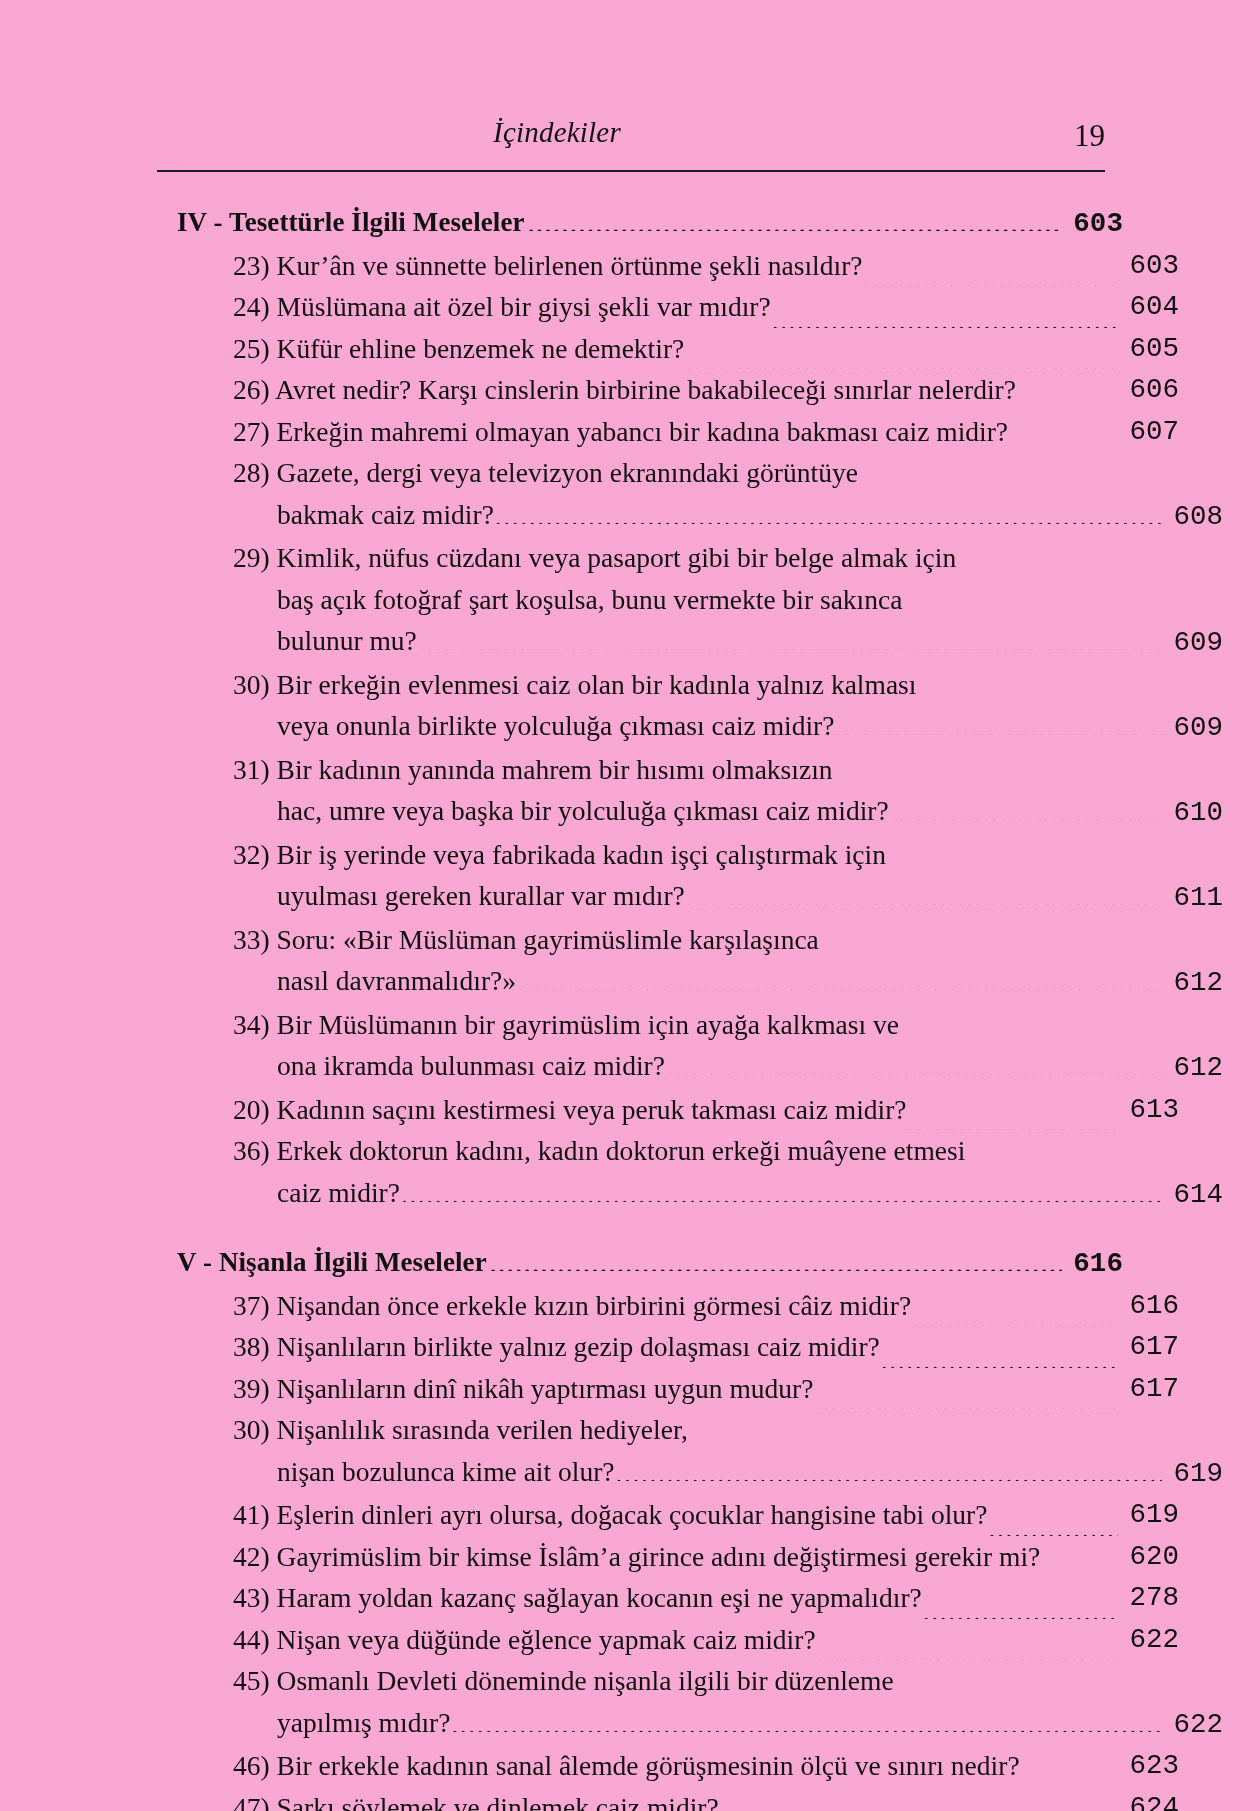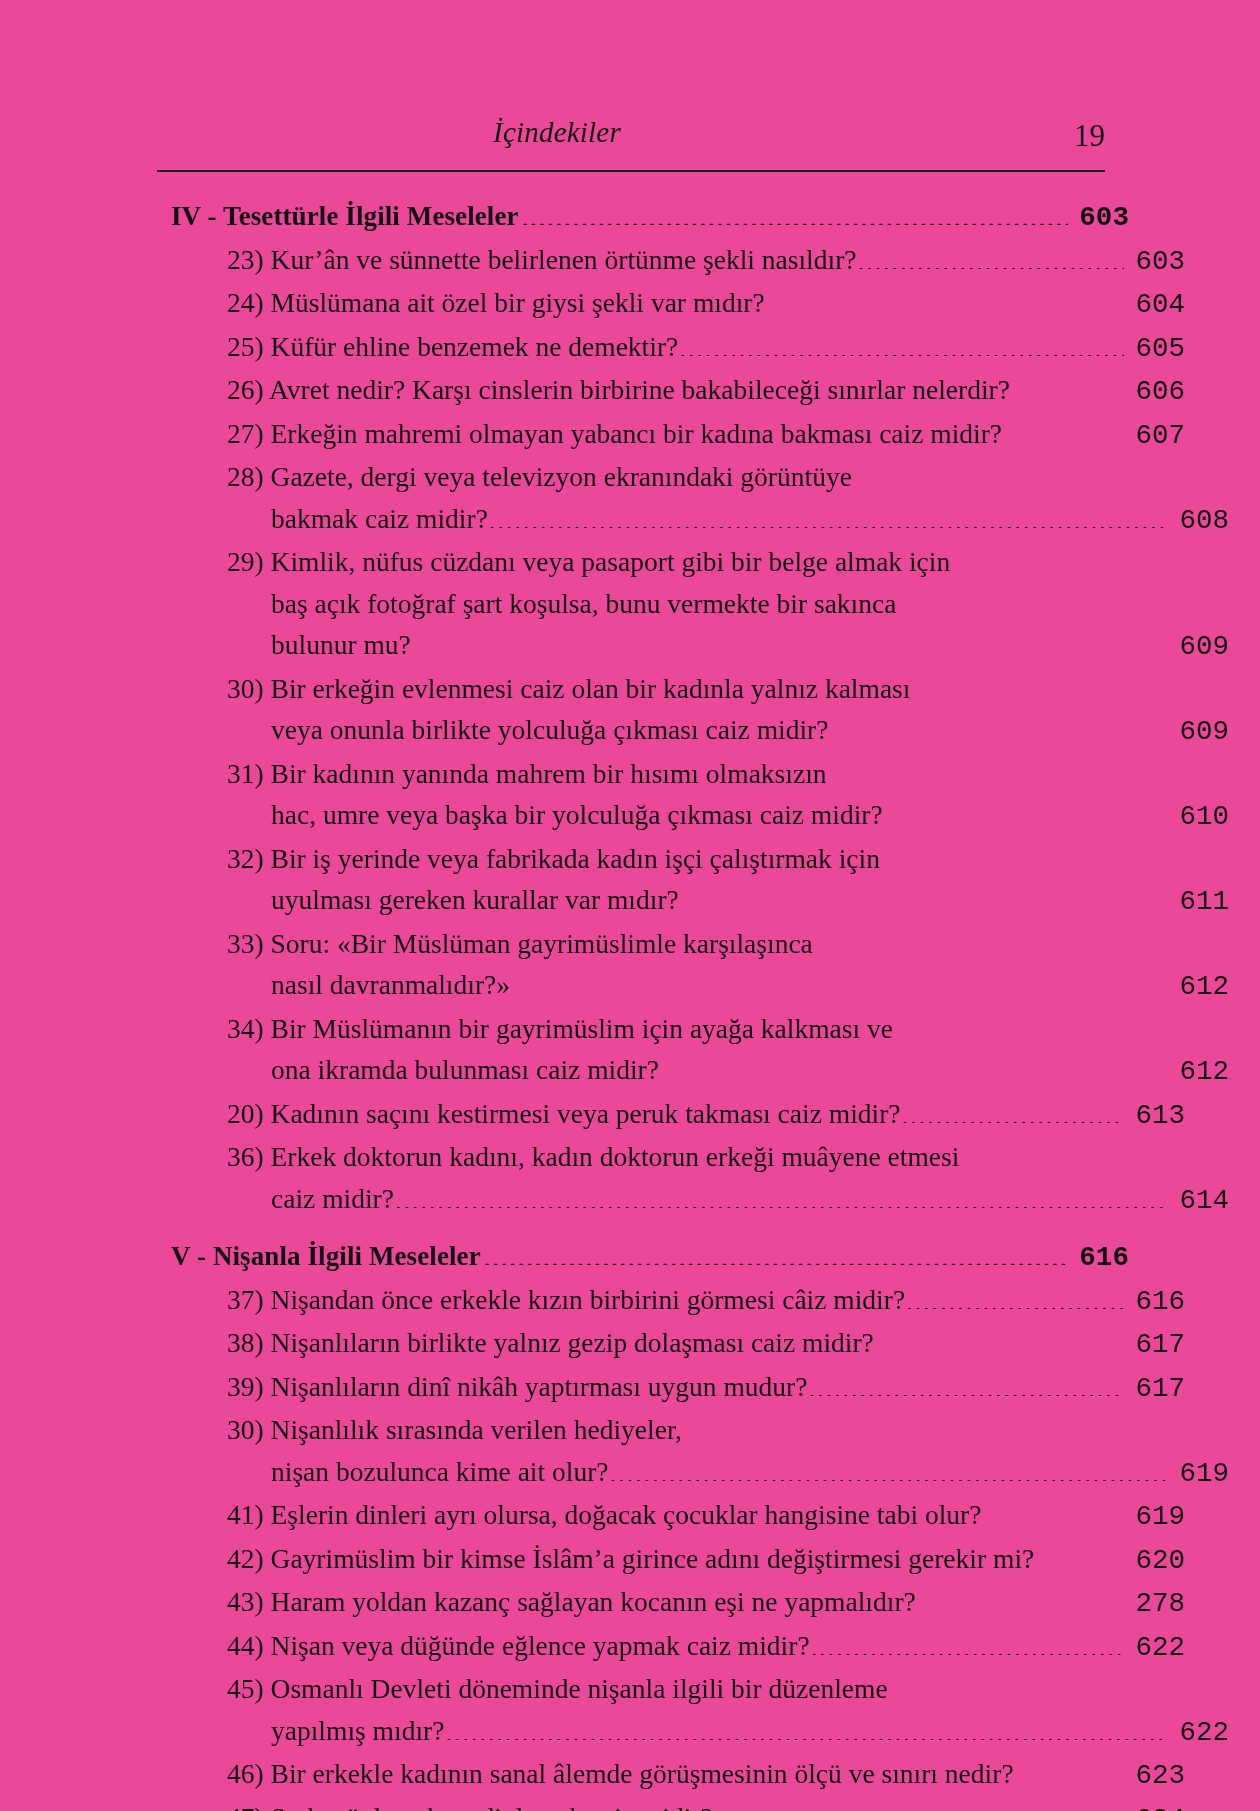--- a/index.html
+++ b/index.html
@@ -6,21 +6,21 @@
   html, body {
     margin: 0;
     padding: 0;
     background: #ffffff;
   }
 
   .page {
     position: relative;
     width: 1260px;
     height: 1811px;
-    background: #ec4899;
+    background: #f9a8d4;
     box-sizing: border-box;
     overflow: hidden;
     font-family: "Liberation Serif", "DejaVu Serif", serif;
     color: #111111;
   }
 
   
   .header {
     position: absolute;
     left: 157px;
@@ -60,21 +60,21 @@
 
   
   .toc {
     position: absolute;
     left: 157px;
     top: 196px;
     width: 958px;
   }
 
   .toc-group {
-    margin: 0;
+    margin: 6px;
     padding: 0;
   }
 
   .group-spacer {
     height: 15px;
   }
 
   
   .line {
     display: flex;
@@ -91,21 +91,21 @@
     font-size: 27px;
     letter-spacing: 0.1px;
   }
 
   .line.section .lbl-text {
     padding-right: 2px;
   }
 
   
   .ind-section { padding-left: 14px; }
-  .ind-entry   { padding-left: 70px; }
+  .ind-entry   { padding-left: 70px; align-items: flex-end; }
   .ind-cont    { padding-left: 114px; }
 
   .lbl-text {
     flex: 0 0 auto;
   }
 
   
   .leader {
     flex: 1 1 auto;
     min-width: 0;

